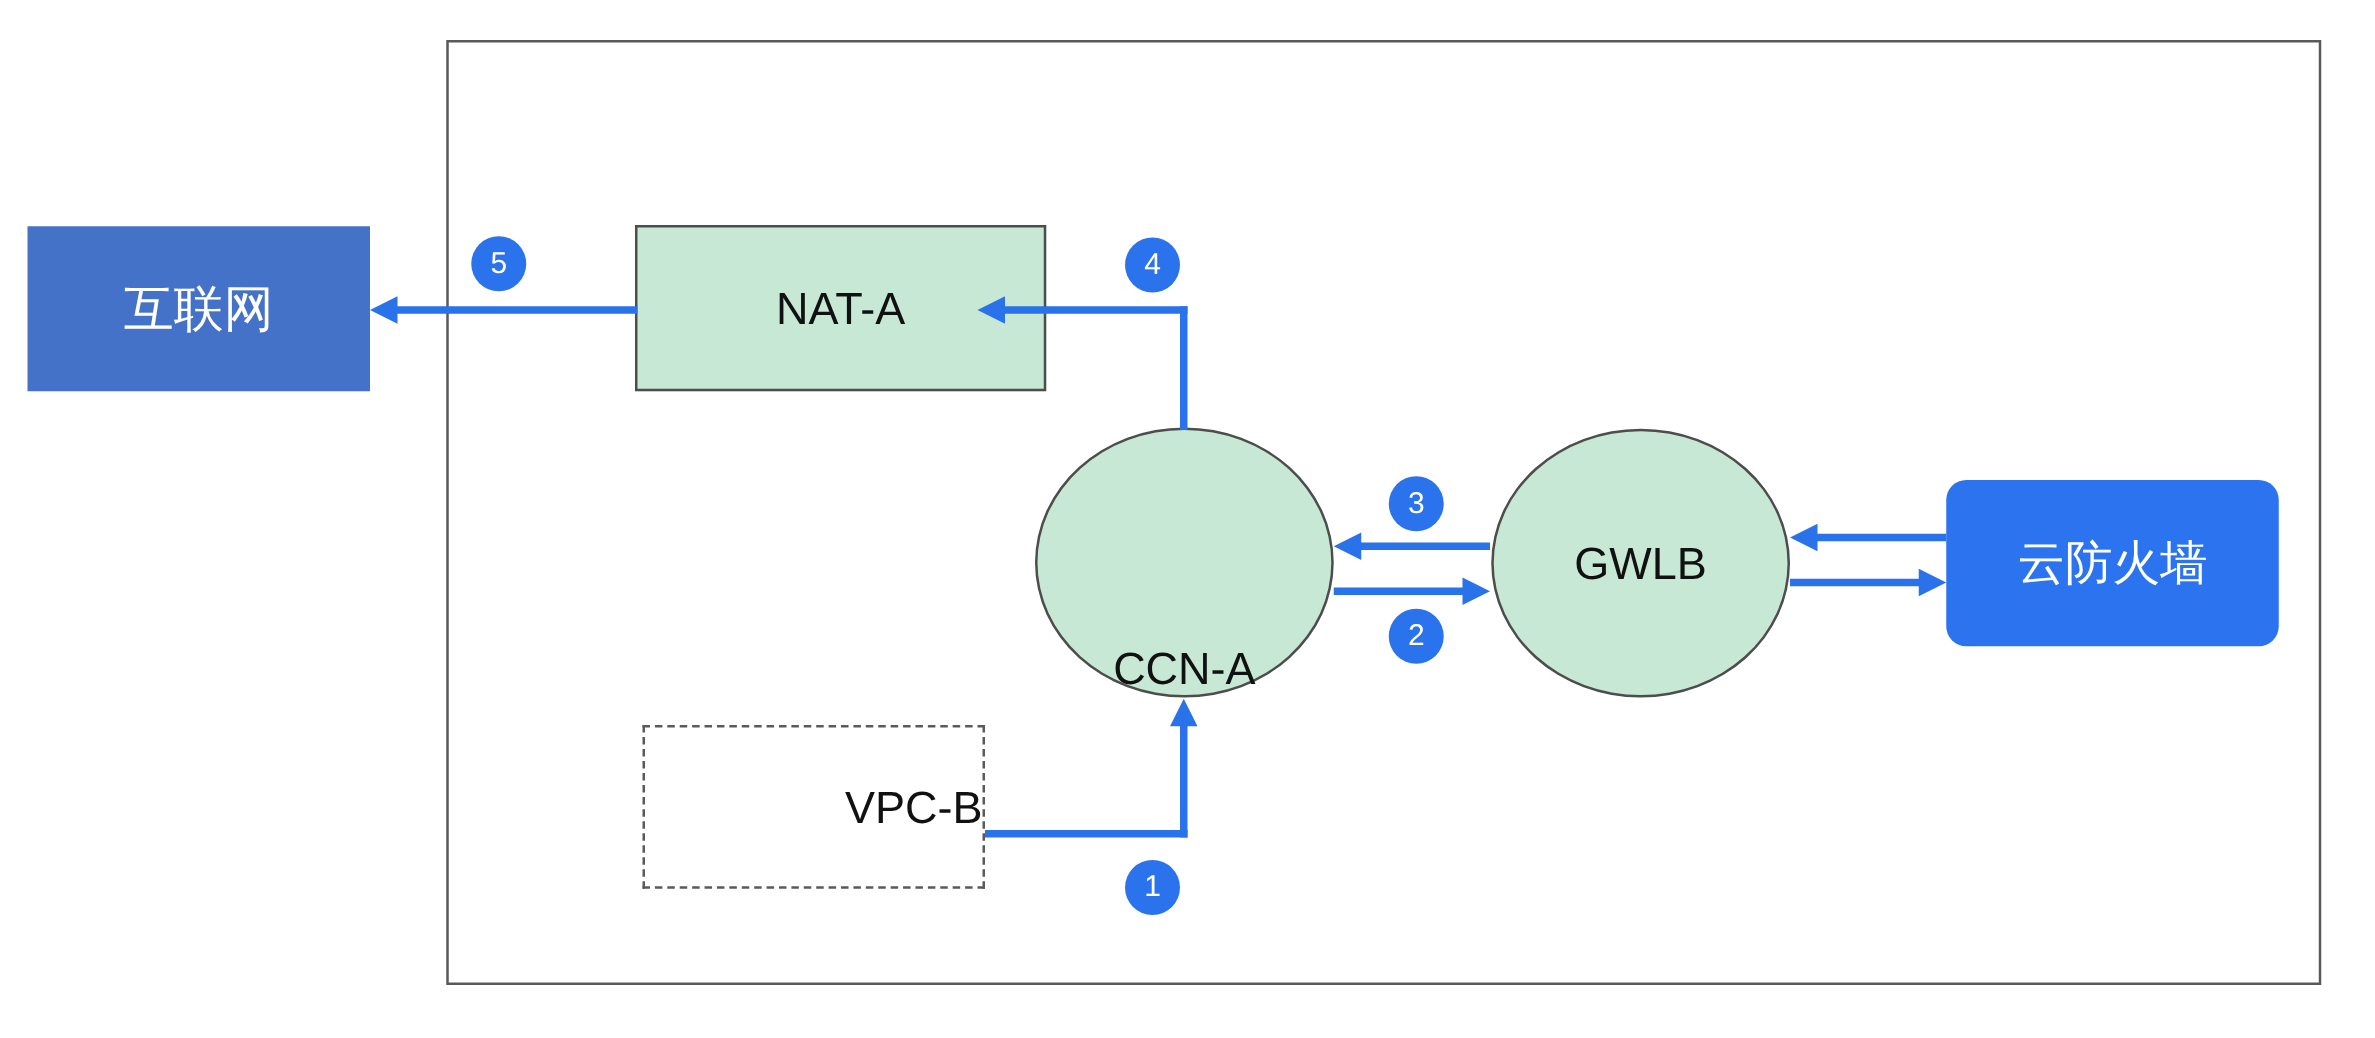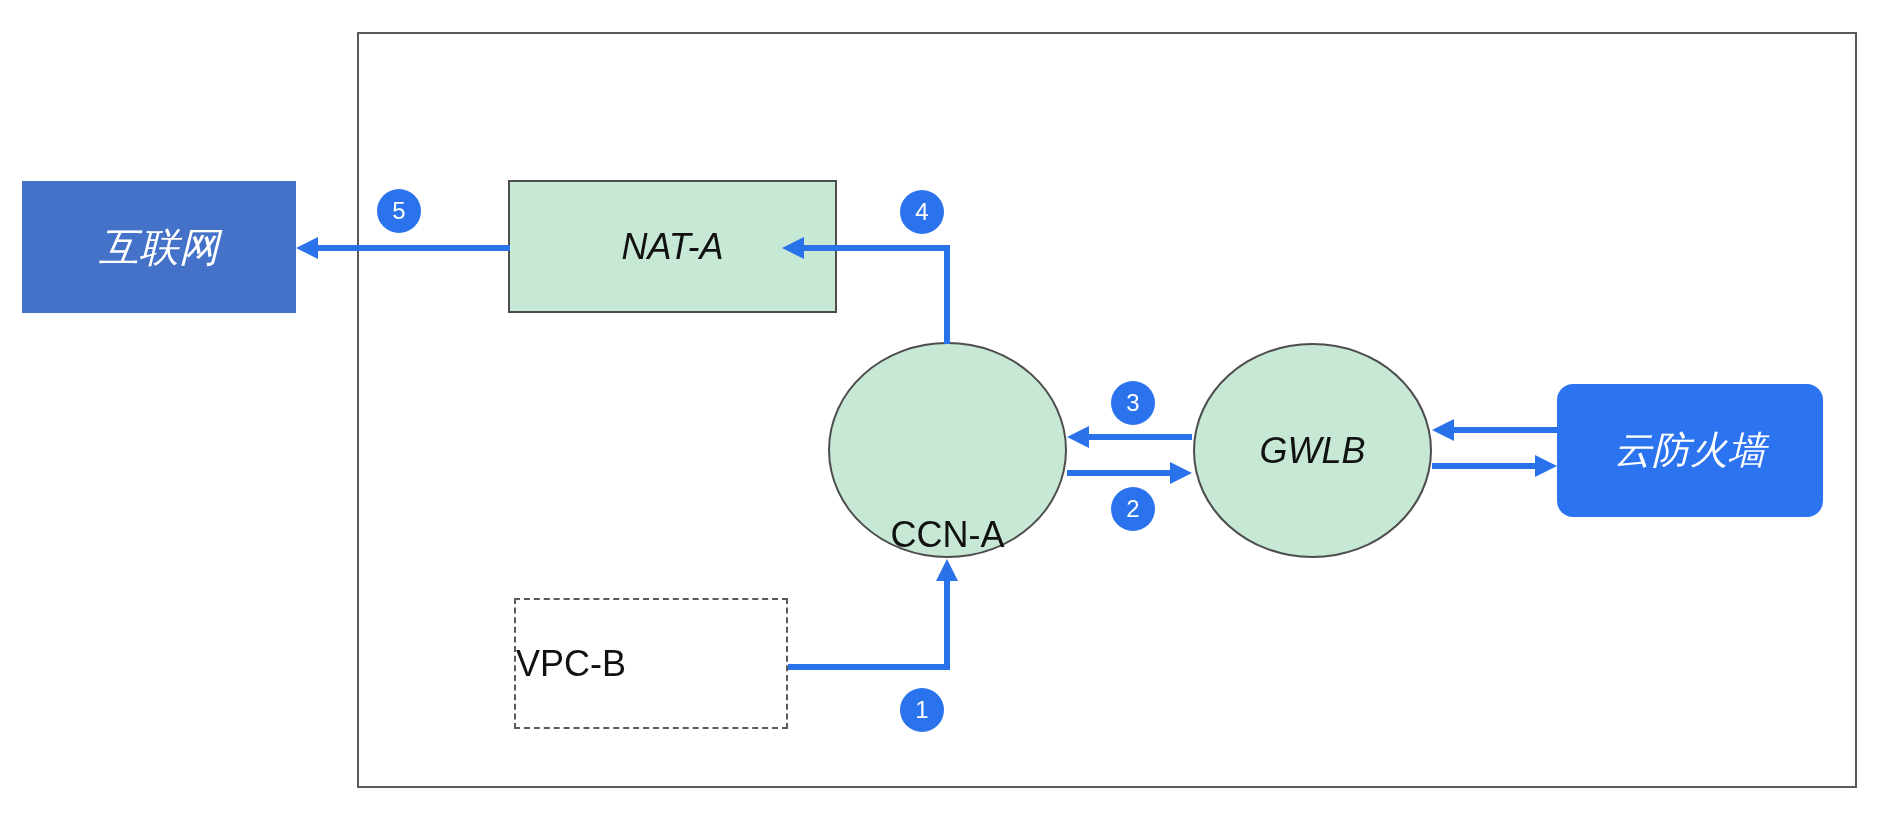--- a/index.html
+++ b/index.html
@@ -33,31 +33,30 @@
   }
   .vpc-a-box { left: 412px; top: 83px; width: 415px; height: 314px; }
   .vpc-a-label {
     position: absolute;
     left: 22px; top: 16px;
     font-size: 34px;
     color: var(--c-label-text, #111);
     letter-spacing: 0.5px;
   }
   .vpc-b-box {
-    left: 514px; top: 598px; width: 274px; height: 131px;
-    display: flex; align-items: center; justify-content: flex-start;
+    left: 514px; top: 580px; width: 274px; height: 131px;
+    display: flex; align-items: center; justify-content: flex-end;
   }
   .vpc-b-box .node-label { font-size: 36px; color: var(--c-label-text, #111); }
 
   .solid-node {
     position: absolute;
     display: flex; align-items: center; justify-content: center;
     box-sizing: border-box;
     text-align: center;
-    font-style: italic;
   }
   .internet-node {
     left: 22px; top: 181px; width: 274px; height: 132px;
     background: var(--c-internet-box, #4472c8);
     color: #ffffff; font-size: 40px;
   }
   .nat-node {
     left: 508px; top: 180px; width: 329px; height: 133px;
     background: var(--c-node-fill, #c6e8d5);
     border: 2px solid var(--c-node-border, #4d4d4d);
@@ -72,21 +71,21 @@
     position: absolute;
     display: flex; align-items: center; justify-content: center;
     box-sizing: border-box;
     border-radius: 50%;
     background: var(--c-node-fill, #c6e8d5);
     border: 2px solid var(--c-node-border, #4d4d4d);
     color: var(--c-label-text, #111);
     font-size: 36px;
   }
   .ccn-node  { left: 828px;  top: 342px; width: 239px; height: 216px; align-items: flex-end; }
-  .gwlb-node { left: 1193px; top: 343px; width: 239px; height: 215px; font-style: italic; }
+  .gwlb-node { left: 1193px; top: 343px; width: 239px; height: 215px; }
 
   
   .seg {
     position: absolute;
     background: var(--c-arrow, #2a72ea);
   }
   .head {
     position: absolute;
     width: 0; height: 0;
   }

